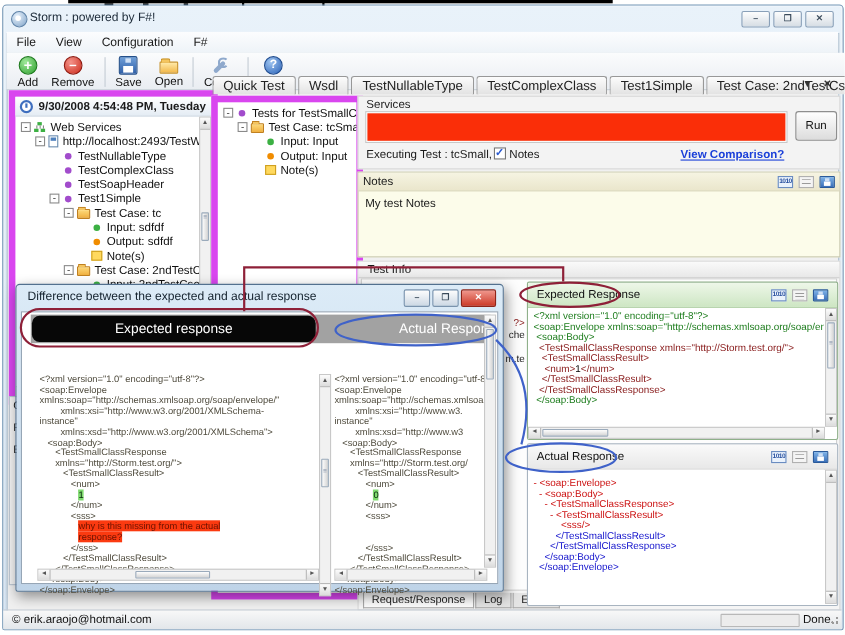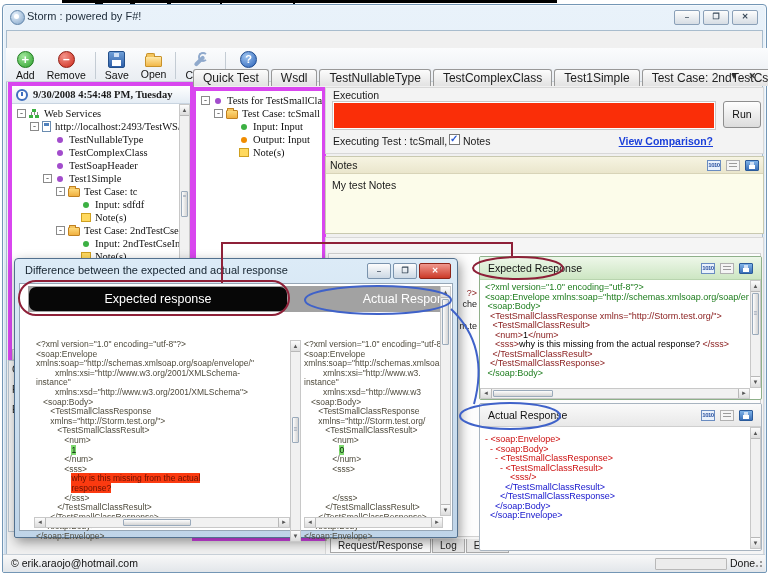--- a/index.html
+++ b/index.html
@@ -42,21 +42,21 @@
   .tbi-save::before{content:"";position:absolute;left:3px;right:3px;bottom:1px;height:6px;background:#fff;}
   .tbi-save::after{content:"";position:absolute;left:5px;right:5px;top:1px;height:4px;background:#cfe0f5;}
   .tbi-open{margin-top:5px;height:11px;background:linear-gradient(#ffe9a8,#f2b84a);border:1px solid #c8922a;border-radius:1px;box-sizing:border-box;}
   .tbi-open::before{content:"";position:absolute;top:-4px;left:0;width:7px;height:3px;background:#f4c55f;border:1px solid #c8922a;border-bottom:none;border-radius:2px 2px 0 0;}
   .tbi-config::before{content:"";position:absolute;left:1px;top:8px;width:13px;height:4px;background:#8fa9cc;border-radius:2px;transform:rotate(-45deg);}
   .tbi-config::after{content:"";position:absolute;right:1px;top:1px;width:6px;height:6px;border:2px solid #8fa9cc;border-radius:50%;border-right-color:transparent;}
   .tbi-about{background:radial-gradient(circle at 35% 30%,#9ec4f0,#2a62b8);border-radius:50%;border:1px solid #1d4a8e;box-sizing:border-box;}
   .tbi-about::after{content:"?";position:absolute;inset:0;color:#fff;font-weight:bold;font-size:11px;line-height:15px;text-align:center;}
 
   
-  .panel{position:absolute;background:#fff;border:4px solid #d946ef;font-family:Liberation Serif, serif;}
+  .panel{position:absolute;background:#fff;border:6px solid #d946ef;}
   .panel-hdr{height:17px;background:linear-gradient(#ffffff,#e4ecf4);border-bottom:1px solid #c8d4e0;
              display:flex;align-items:center;padding:0 4px;font-weight:bold;font-size:10.5px;white-space:nowrap;overflow:hidden;}
   .ic{flex:none;display:inline-block;position:relative;margin-right:4px;}
   .ic-clock{width:12px;height:12px;border-radius:50%;border:2px solid #3f6fbf;background:#fff;box-sizing:border-box;margin-right:5px;}
   .ic-clock::after{content:"";position:absolute;left:3px;top:1px;width:2px;height:4px;background:#3f6fbf;}
   .tree{padding:3px 2px;overflow:hidden;}
   .tree-row{height:13px;display:flex;align-items:center;white-space:nowrap;font-size:10.5px;color:#111;}
   .exp{flex:none;box-sizing:border-box;width:9px;height:9px;background:#fff;border:1px solid #8a8a8a;color:#333;
        font-size:9px;line-height:6px;text-align:center;margin-right:3px;}
   .exp-sp{flex:none;width:12px;}
@@ -197,20 +197,26 @@
       <span class="title-text">Storm : powered by F#!</span>
       <span class="winbtns" id="winbtns">
           <span class="win-btn">–</span>
           <span class="win-btn">❐</span>
           <span class="win-btn">✕</span>
         </span>
     </div>
     <div class="client"></div>
   </div>
 
+  <div class="abs menubar" id="menubar" style="left:6px;top:29px;width:756px;height:19px;">
+      <span class="menu-item">File</span>
+      <span class="menu-item">View</span>
+      <span class="menu-item">Configuration</span>
+      <span class="menu-item">F#</span>
+    </div>
   <div class="abs toolbar" id="toolbar" style="left:6px;top:48px;width:756px;height:31px;">
       <div class="tb-item">
         <span class="tbi tbi-add"></span>
         <div class="tb-label">Add</div>
       </div>
       <div class="tb-item">
         <span class="tbi tbi-remove"></span>
         <div class="tb-label">Remove</div>
       </div>
       <div class="sep"></div>
@@ -272,20 +278,25 @@
         </div>
         <div class="tree-row" style="padding-left: 42px;">
           <span class="exp">-</span>
           <span class="ic ic-folder"></span>
           <span>Test Case: tc</span>
         </div>
         <div class="tree-row" style="padding-left: 55px; text-align: right;">
           <span class="exp-sp"></span>
           <span class="ic ic-input"></span>
           <span>Input: sdfdf</span>
+        </div>
+        <div class="tree-row" style="padding-left: 55px;">
+          <span class="exp-sp"></span>
+          <span class="ic ic-output"></span>
+          <span>Output: sdfdf</span>
         </div>
         <div class="tree-row" style="padding-left: 55px;">
           <span class="exp-sp"></span>
           <span class="ic ic-note"></span>
           <span>Note(s)</span>
         </div>
         <div class="tree-row" style="padding-left: 42px;">
           <span class="exp">-</span>
           <span class="ic ic-folder"></span>
           <span>Test Case: 2ndTestCse</span>
@@ -358,21 +369,21 @@
         </div>
         <div class="tree-row" style="padding-left: 29px;">
           <span class="exp-sp"></span>
           <span class="ic ic-note"></span>
           <span>Note(s)</span>
         </div>
       </div>
   </div>
 
   <div class="group" style="left:325px;top:87px;width:437px;height:65px;">
-    <div class="group-label">Execution</div>
+    <div class="group-label">Services</div>
     <div class="bar-track" style="left:6px;top:13px;width:382px;height:27px;">
       <div class="bar-fill" style="background:#fa2e08;"></div>
     </div>
     <div class="btn" style="left:397px;top:13px;width:36px;height:25px;line-height:25px;">Run</div>
     <div class="abs" style="left:7px;top:47px;width:117px;height:13px;overflow:hidden;white-space:nowrap;font-size:10.5px;">Executing Test : tcSmall, Input : Inp</div>
     <div class="cb" style="left:123px;top:46px;"></div>
     <div class="abs" style="left:137px;top:47px;font-size:10.5px;">Notes</div>
     <div class="link" style="right:50px;top:47px;">View Comparison?</div>
   </div>
 
@@ -382,20 +393,21 @@
       <span class="hdr-icons" id="notesicons">
           <span class="hic hic-bin"></span>
           <span class="hic hic-lines"></span>
           <span class="hic hic-save"></span>
         </span>
     </div>
     <div class="abs" style="left:6px;top:22px;font-size:10.5px;">My test Notes</div>
   </div>
 
   <div class="group" style="left:325px;top:237px;width:437px;height:316px;background:#f5f5f5;">
+    <div class="ti-hdr" style="left:0;right:0;top:0;">Test Info</div>
     <div class="abs" style="left:2px;top:15px;right:2px;bottom:17px;background:#fdfdfd;border:1px solid #d0d0d0;"></div>
     <div class="sliver" id="slivers" style="left:127px;top:50px;width:24px;height:60px;">
         <div>?&gt;</div>
         <div>che</div>
         <div>m.te</div>
       </div>
     <div class="ti-tabs" id="titabs" style="left:4px;bottom:1px;justify-content:center;">
         <div class="ti-tab active">Request/Response</div>
         <div class="ti-tab">Log</div>
         <div class="ti-tab">Errors</div>
@@ -411,21 +423,20 @@
           <span class="hic hic-save"></span>
         </span>
     </div>
     <div class="resp-body" id="expxml">
         <div class="xline"><span class="x-g">&lt;?xml version="1.0" encoding="utf-8"?&gt;</span></div>
         <div class="xline"><span class="x-g">&lt;soap:Envelope xmlns:soap="http://schemas.xmlsoap.org/soap/envelope/"</span></div>
         <div class="xline"><span class="x-g"> &lt;soap:Body&gt;</span></div>
         <div class="xline"><span class="x-m">  &lt;TestSmallClassResponse xmlns="http://Storm.test.org/"&gt;</span></div>
         <div class="xline"><span class="x-m">   &lt;TestSmallClassResult&gt;</span></div>
         <div class="xline"><span class="x-m">    &lt;num&gt;</span><span class="x-k">1</span><span class="x-m">&lt;/num&gt;</span></div>
-        <div class="xline"><span class="x-m">    &lt;sss&gt;</span><span class="x-k">why is this missing from the actual response? </span><span class="x-m">&lt;/sss&gt;</span></div>
         <div class="xline"><span class="x-m">   &lt;/TestSmallClassResult&gt;</span></div>
         <div class="xline"><span class="x-m">  &lt;/TestSmallClassResponse&gt;</span></div>
         <div class="xline"><span class="x-g"> &lt;/soap:Body&gt;</span></div>
       </div>
     <div class="vsb" style="right:0;top:23px;bottom:11px;">
       <div class="thumb" style="left:1px;right:1px;top:12px;height:40px;line-height:38px;">≡</div>
     </div>
     <div class="hsb" style="left:0;right:11px;bottom:0;">
       <div class="hthumb" style="top:1px;bottom:1px;left:12px;width:58px;"></div>
     </div>

